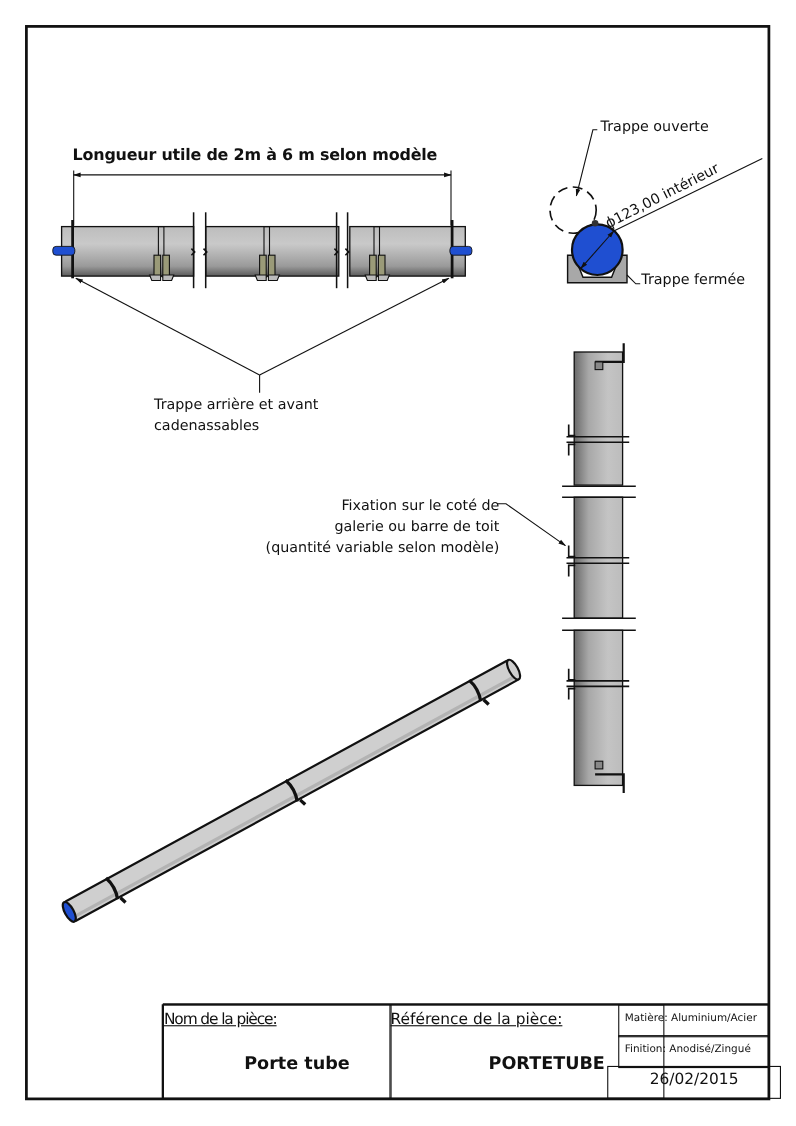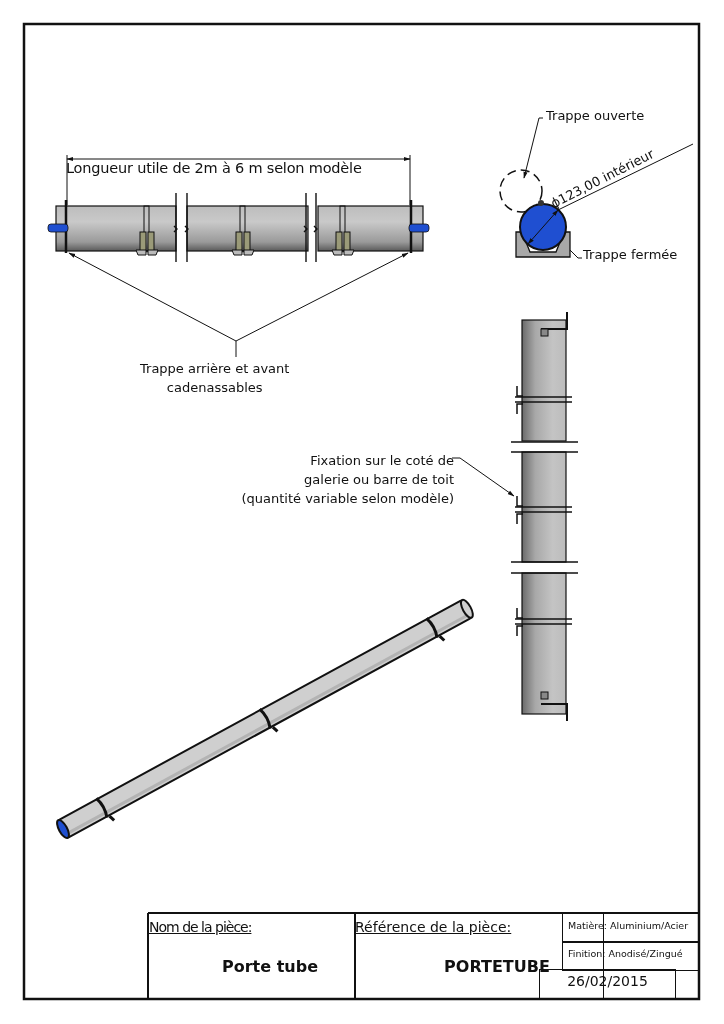--- a/index.html
+++ b/index.html
@@ -1,20 +1,20 @@
 <!DOCTYPE html>
 <html><head>
   <meta charset="utf-8">
   <style>
     html, body { margin:0; padding:0; background:#ffffff; }
     body { width:724px; height:1024px; position:relative; overflow:hidden; font-family:"DejaVu Sans", sans-serif; }
     #sheet { position:absolute; left:0; top:0; width:724px; height:1024px; }
     .lbl { position:absolute; color:#111; white-space:nowrap; font-family:"DejaVu Sans", sans-serif; }
-    #dim-title { left:66px; top:133px; font-size:14.5px; font-weight:normal; letter-spacing:-0.2px;margin-top:27px; }
-    #callout-trappes { left:140px; top:359px; font-size:13px; line-height:19px;text-align:center; }
+    #dim-title { left:66px; top:133px; font-size:14.5px; font-weight:bold; letter-spacing:-0.2px; }
+    #callout-trappes { left:140px; top:359px; font-size:13px; line-height:19px; }
     #callout-fixation { right:270px; top:451px; font-size:13px; line-height:19px; text-align:right; }
     #lbl-ouverte { left:546px; top:108px; font-size:13px; }
     #lbl-fermee { left:583px; top:247px; font-size:13px;text-align:right; }
     #lbl-diam { left:555px; top:196px; font-size:13px; transform:rotate(-27deg); transform-origin:left bottom; }
     
     #tb { position:absolute; left:148px; top:913px; width:551px; height:86px; }
     .tb-cell { position:absolute; border:1.5px solid #111; box-sizing:border-box; }
     .tb-head { position:absolute; left:0; right:0; top:5px; font-size:14px; text-decoration:underline; color:#111; }
     .tb-val { position:absolute; left:0; right:0; top:43px; text-align:center; font-size:16px; font-weight:bold; color:#111;margin-left:36px; }
     .tb-small { position:absolute; left:5px; top:6px; font-size:9.5px; color:#111; white-space:nowrap; }
@@ -197,16 +197,16 @@
   <div class="tb-cell" style="left:206px;top:0;width:250px;height:86px;">
     <div class="tb-head">Référence de la pièce:</div>
     <div class="tb-val">PORTETUBE</div>
   </div>
   <div class="tb-cell" style="left:414px;top:0;width:137px;height:30px;overflow:hidden;">
     <div class="tb-small">Matière: Aluminium/Acier</div>
   </div>
   <div class="tb-cell" style="left:414px;top:28px;width:137px;height:30px;overflow:hidden;padding-left:37px;">
     <div class="tb-small">Finition: Anodisé/Zingué</div>
   </div>
-  <div class="tb-cell" style="left:391px;top:56px;width:137px;height:30px;">
+  <div class="tb-cell" style="left:404px;top:56px;width:158px;height:30px;">
     <div class="tb-date">26/02/2015</div>
   </div>
 </div>
 
 </body></html>

